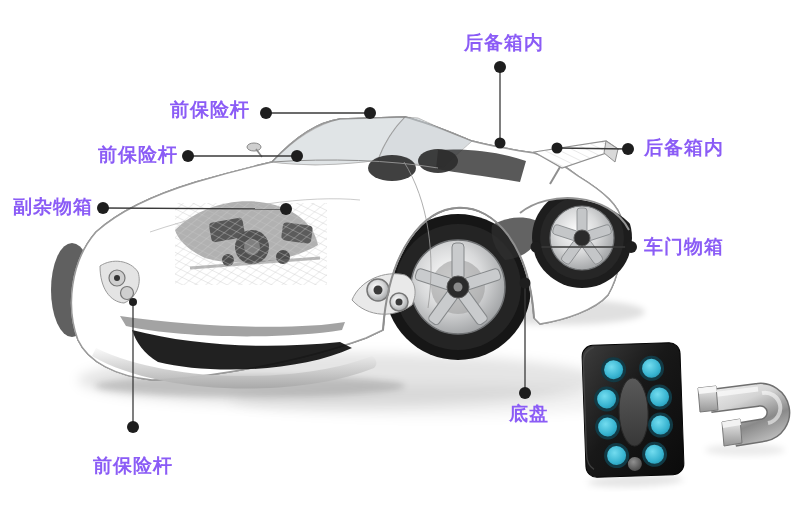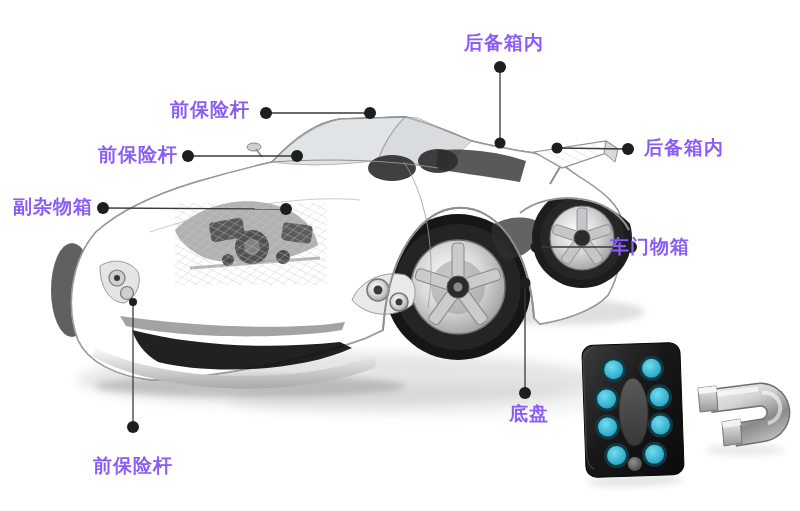--- a/index.html
+++ b/index.html
@@ -285,17 +285,17 @@
     <path d="M 722,422 L 740,419 L 742,443 L 724,446 Z" fill="url(#capGrad)" stroke="#787878" stroke-width="1"></path>
     <path d="M 722,422 L 740,419 L 741,425 L 723,428 Z" fill="#f2f2f2"></path>
   </g>
 </svg>
 
 <div class="lbl" style="left:464px;top:33px">后备箱内</div>
 <div class="lbl" style="left:170px;top:100px">前保险杆</div>
 <div class="lbl" style="left:98px;top:145px">前保险杆</div>
 <div class="lbl" style="left:13px;top:197px">副杂物箱</div>
 <div class="lbl" style="left:644px;top:138px">后备箱内</div>
-<div class="lbl" style="left:610px;top:237px">车门物箱</div>
+<div class="lbl" style="left:644px;top:237px">车门物箱</div>
 <div class="lbl" style="left:509px;top:404px">底盘</div>
 <div class="lbl" style="left:93px;top:456px">前保险杆</div>
 
 </div>
 
 </body></html>

